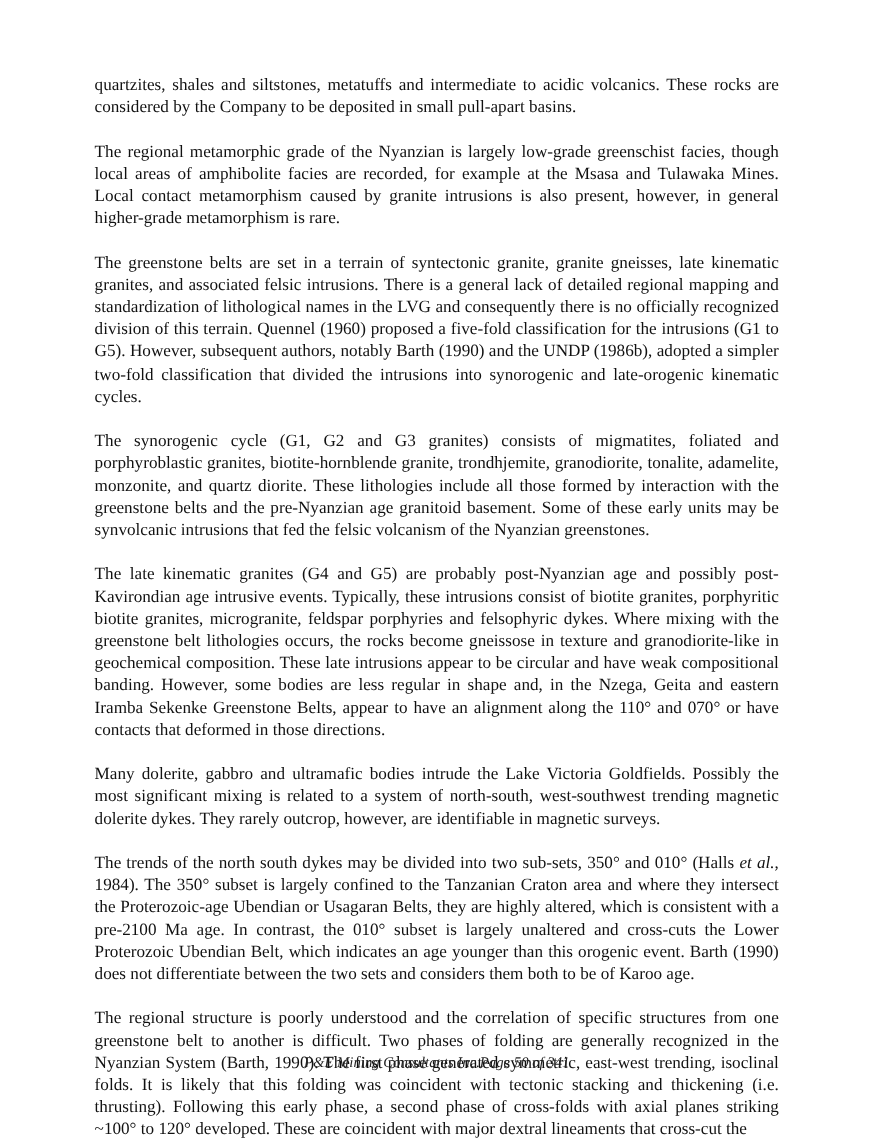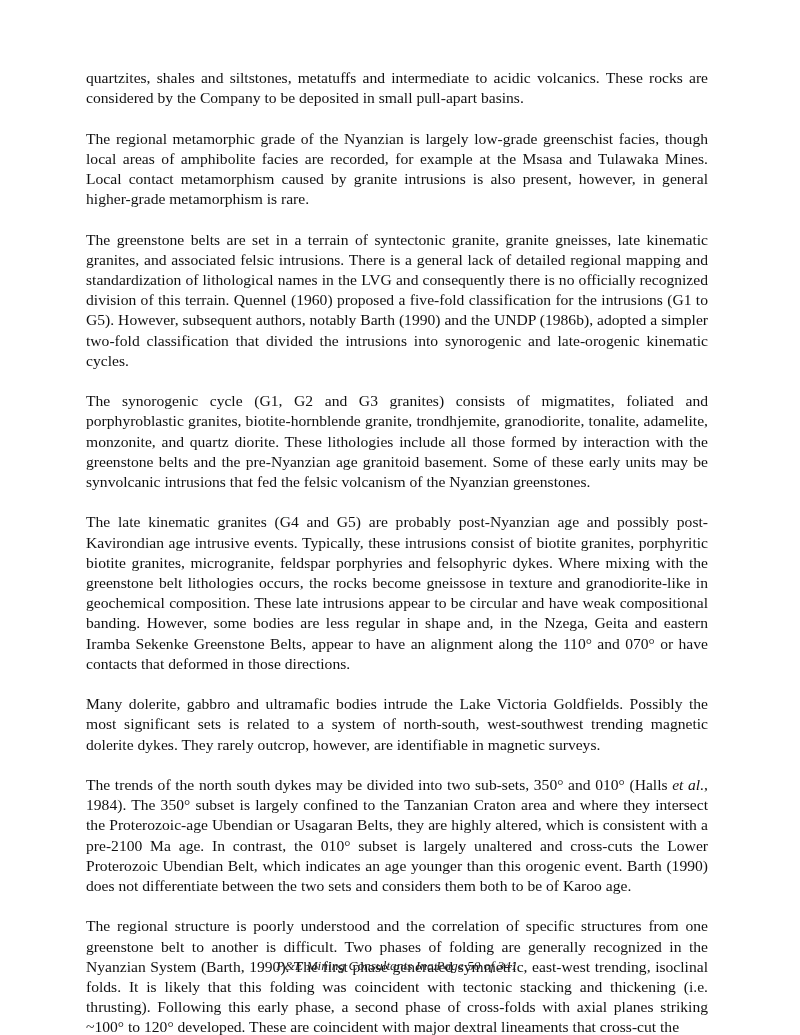--- a/index.html
+++ b/index.html
@@ -19,21 +19,21 @@
 </style>
 </head>
 <body>
 
 <div class="page">
   <p>quartzites, shales and siltstones, metatuffs and intermediate to acidic volcanics. These rocks are considered by the Company to be deposited in small pull-apart basins.</p>
   <p>The regional metamorphic grade of the Nyanzian is largely low-grade greenschist facies, though local areas of amphibolite facies are recorded, for example at the Msasa and Tulawaka Mines. Local contact metamorphism caused by granite intrusions is also present, however, in general higher-grade metamorphism is rare.</p>
   <p>The greenstone belts are set in a terrain of syntectonic granite, granite gneisses, late kinematic granites, and associated felsic intrusions. There is a general lack of detailed regional mapping and standardization of lithological names in the LVG and consequently there is no officially recognized division of this terrain. Quennel (1960) proposed a five-fold classification for the intrusions (G1 to G5). However, subsequent authors, notably Barth (1990) and the UNDP (1986b), adopted a simpler two-fold classification that divided the intrusions into synorogenic and late-orogenic kinematic cycles.</p>
   <p>The synorogenic cycle (G1, G2 and G3 granites) consists of migmatites, foliated and porphyroblastic granites, biotite-hornblende granite, trondhjemite, granodiorite, tonalite, adamelite, monzonite, and quartz diorite. These lithologies include all those formed by interaction with the greenstone belts and the pre-Nyanzian age granitoid basement. Some of these early units may be synvolcanic intrusions that fed the felsic volcanism of the Nyanzian greenstones.</p>
   <p>The late kinematic granites (G4 and G5) are probably post-Nyanzian age and possibly post-Kavirondian age intrusive events. Typically, these intrusions consist of biotite granites, porphyritic biotite granites, microgranite, feldspar porphyries and felsophyric dykes. Where mixing with the greenstone belt lithologies occurs, the rocks become gneissose in texture and granodiorite-like in geochemical composition. These late intrusions appear to be circular and have weak compositional banding. However, some bodies are less regular in shape and, in the Nzega, Geita and eastern Iramba Sekenke Greenstone Belts, appear to have an alignment along the 110° and 070° or have contacts that deformed in those directions.</p>
-  <p>Many dolerite, gabbro and ultramafic bodies intrude the Lake Victoria Goldfields. Possibly the most significant sets is related to a system of north-south, west-southwest trending magnetic dolerite dykes. They rarely outcrop, however, are identifiable in magnetic surveys.</p>
+  <p>Many dolerite, gabbro and ultramafic bodies intrude the Lake Victoria Goldfields. Possibly the most significant mixing is related to a system of north-south, west-southwest trending magnetic dolerite dykes. They rarely outcrop, however, are identifiable in magnetic surveys.</p>
   <p><span>The trends of the north south dykes may be divided into two sub-sets, 350° and 010° (Halls </span><em>et al.</em><span>, 1984). The 350° subset is largely confined to the Tanzanian Craton area and where they intersect the Proterozoic-age Ubendian or Usagaran Belts, they are highly altered, which is consistent with a pre-2100 Ma age. In contrast, the 010° subset is largely unaltered and cross-cuts the Lower Proterozoic Ubendian Belt, which indicates an age younger than this orogenic event. Barth (1990) does not differentiate between the two sets and considers them both to be of Karoo age.</span></p>
   <p>The regional structure is poorly understood and the correlation of specific structures from one greenstone belt to another is difficult. Two phases of folding are generally recognized in the Nyanzian System (Barth, 1990). The first phase generated symmetric, east-west trending, isoclinal folds. It is likely that this folding was coincident with tectonic stacking and thickening (i.e. thrusting). Following this early phase, a second phase of cross-folds with axial planes striking ~100° to 120° developed. These are coincident with major dextral lineaments that cross-cut the</p>
 </div>
 
 <div class="footer">
   <div class="row">
     <span>P&amp;E Mining Consultants Inc.</span>
     <span>Page 50 of 341</span>
   </div>
 </div>

